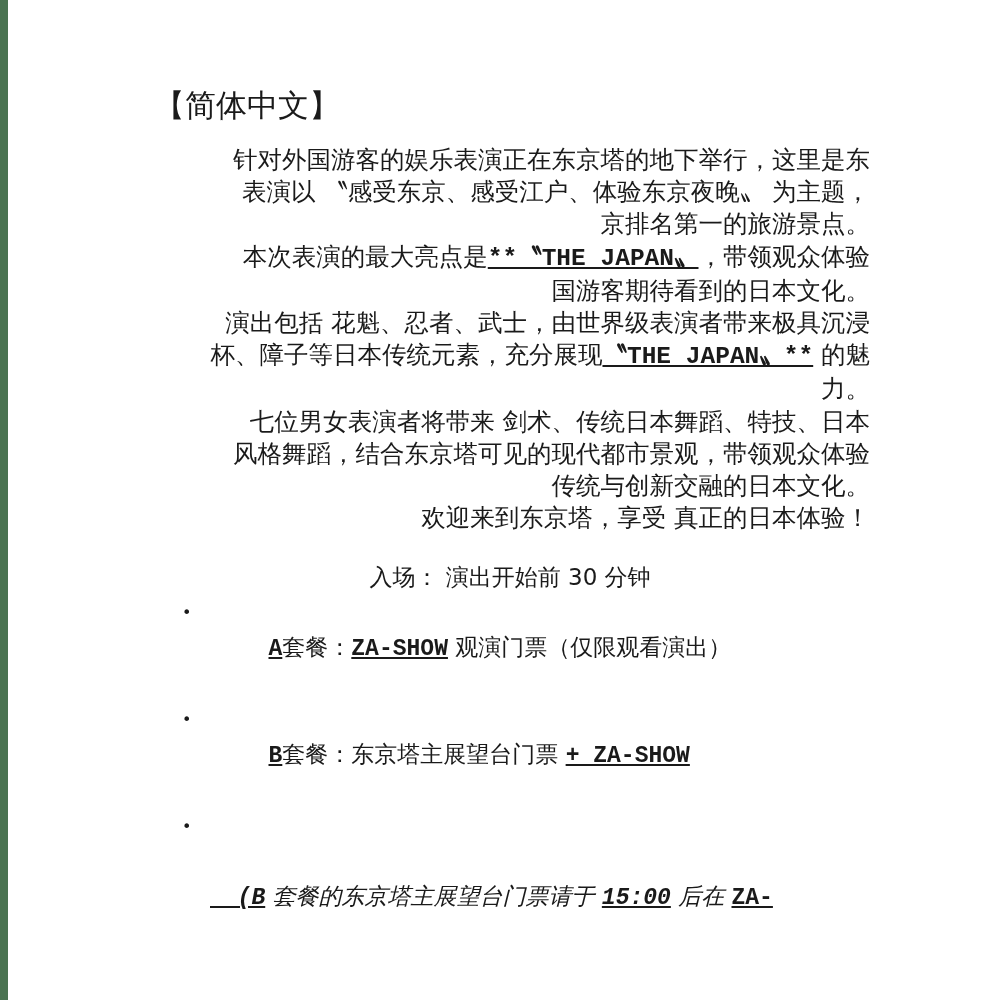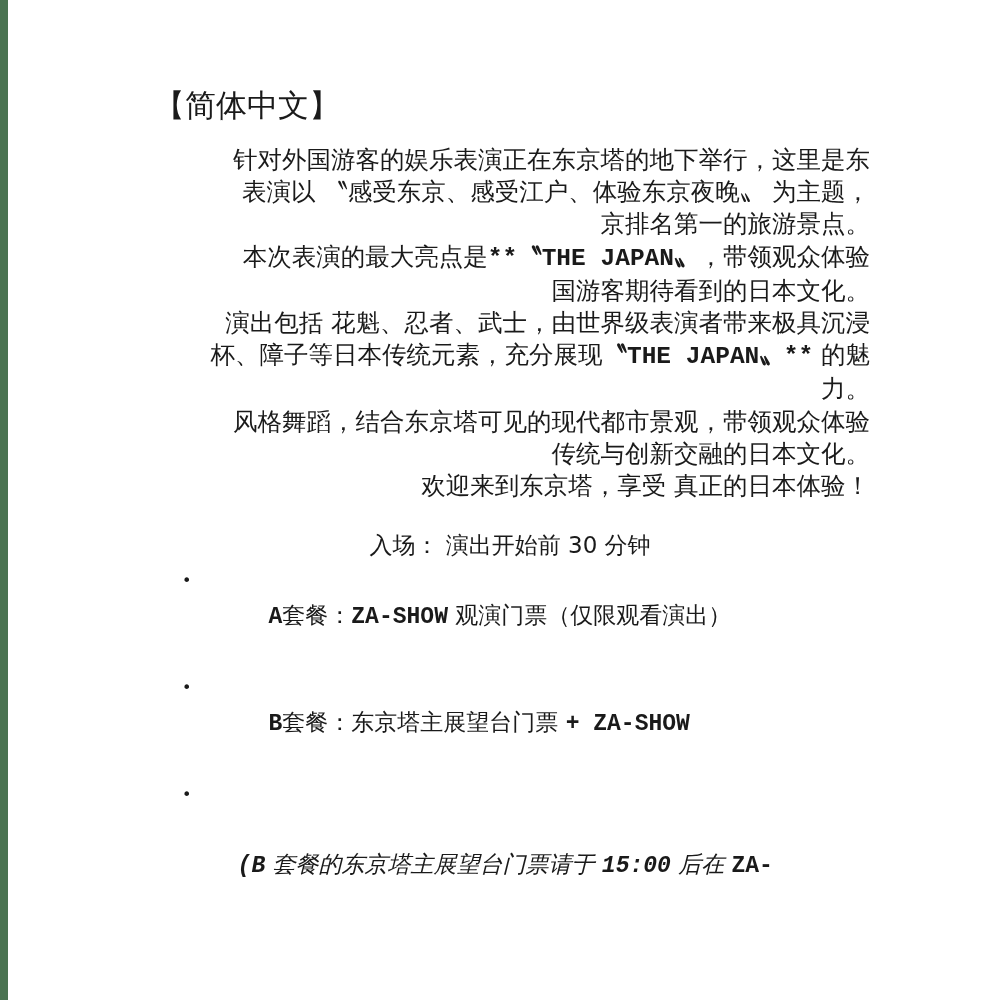--- a/index.html
+++ b/index.html
@@ -42,20 +42,21 @@
       margin: 0;
     }
     .line {
       display: block;
       white-space: nowrap;
       text-align: right;
     }
     .mono {
       font-family: "Liberation Mono", "DejaVu Sans Mono", monospace;
       font-weight: bold;
+      text-decoration: underline;
     }
     .admission {
       margin-top: 26px;
       font-size: 23px;
       line-height: 35px;
     }
     .admission-title {
       display: block;
       white-space: nowrap;
       text-align: center;
@@ -97,20 +98,21 @@
 
     <span class="line">京排名第一的旅游景点。</span>
 
     <span class="line"><span>本次表演的最大亮点是</span><span class="mono">**〝THE JAPAN〟</span><span>，带领观众体验</span></span>
     <span class="line">国游客期待看到的日本文化。</span>
 
     <span class="line">演出包括 花魁、忍者、武士，由世界级表演者带来极具沉浸</span>
     <span class="line" style="white-space:pre"><span>杯、障子等日本传统元素，充分展现</span><span class="mono">〝THE JAPAN〟**</span><span> 的魅</span></span>
     <span class="line">力。</span>
 
+    <span class="line">七位男女表演者将带来 剑术、传统日本舞蹈、特技、日本</span>
     <span class="line">风格舞蹈，结合东京塔可见的现代都市景观，带领观众体验</span>
     <span class="line">传统与创新交融的日本文化。</span>
 
     <span class="line">欢迎来到东京塔，享受 真正的日本体验！</span>
   </div>
 
   <div class="admission">
     <span class="admission-title">入场： 演出开始前 30 分钟</span>
     <ul class="ticket-list">
       <li class="ticket-item" style="white-space:pre">

